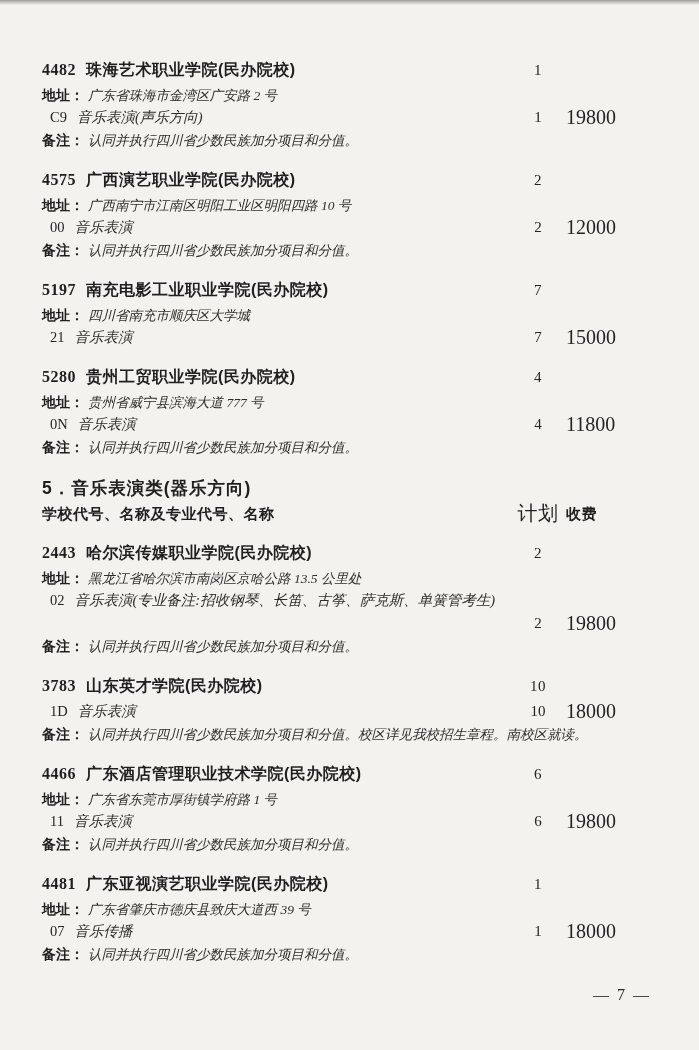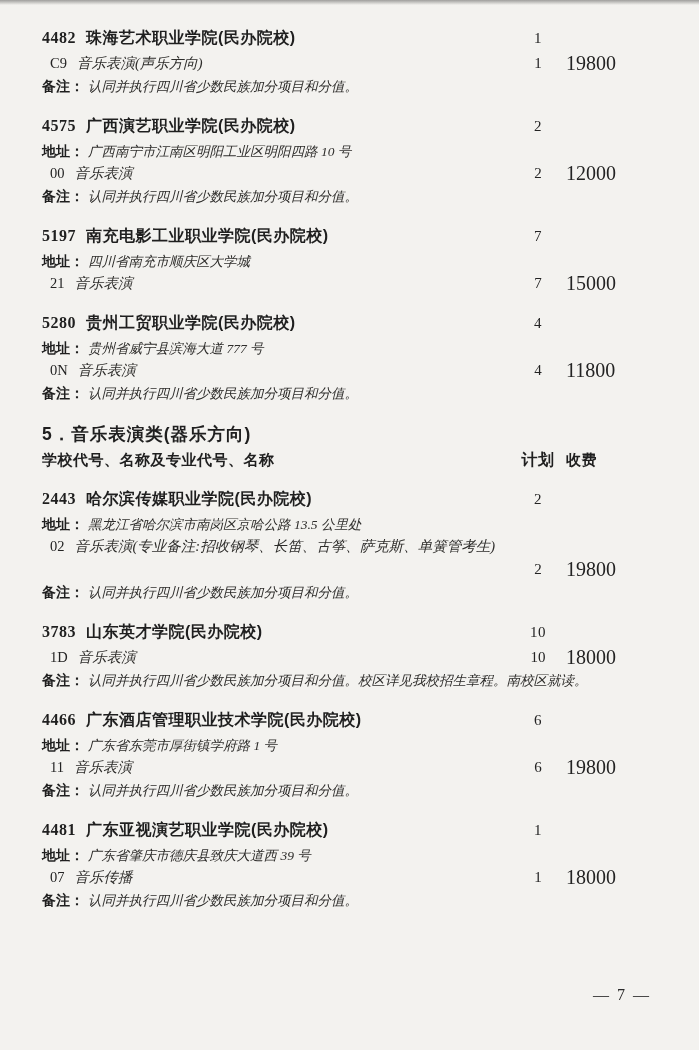--- a/index.html
+++ b/index.html
@@ -11,21 +11,21 @@
     overflow:hidden;
     position:relative;
   }
   .scan-edge-top{
     position:absolute;top:0;left:0;width:100%;height:5px;
     background:linear-gradient(to bottom,#5a5a58,rgba(90,90,88,0));
     opacity:.55;
   }
   .page{
     position:relative;
-    padding:28px 28px 0 42px;
+    padding:60px 28px 0 42px;
     box-sizing:border-box;
   }
   .line{position:relative;}
   .hei{font-family:"Liberation Sans",sans-serif;font-weight:700;color:#1f1f1f;}
   .kai{font-family:"Liberation Serif",serif;font-style:italic;color:#2e2d2b;}
   .num{font-family:"Liberation Serif",serif;color:#232323;}
   .block{margin-bottom:20px;}
   .school-line{font-size:16px;line-height:20px;margin-bottom:6px;letter-spacing:.5px;}
   .school-line .code{margin-right:10px;font-family:"Liberation Serif",serif;font-weight:700;}
   .addr-line{font-size:13.5px;line-height:19px;margin-bottom:3px;}
@@ -33,41 +33,44 @@
   .major-line{font-size:14.5px;line-height:19px;margin-bottom:4px;padding-left:8px;}
   .major-line .major-code{margin-right:10px;font-style:normal;}
   .fee-line{font-size:14.5px;line-height:19px;margin-bottom:4px;height:19px;}
   .remark-line{font-size:13.5px;line-height:19px;}
   .remark-line .label{font-size:14px;margin-right:4px;}
   .col-plan{position:absolute;left:473px;width:46px;text-align:center;font-size:15px;top:0;}
   .col-fee{position:absolute;left:524px;width:80px;text-align:left;font-size:20px;top:0;}
   .section-head{margin-bottom:8px;}
   .sec-title{font-size:17.5px;line-height:22px;margin-bottom:5px;letter-spacing:1px;}
   .sec-cols{font-size:15px;line-height:19px;margin-bottom:20px;letter-spacing:.5px;}
-  .sec-cols .col-plan{font-size:16px;font-weight:700;}
+  .sec-cols .col-plan{font-size:20px;font-weight:400;}
   .sec-cols .col-fee{font-size:15px;font-weight:700;width:46px;}
   .footer{
     position:absolute;left:0;top:986px;width:100%;
     text-align:right;padding-right:48px;box-sizing:border-box;
     font-family:"Liberation Serif",serif;font-size:16px;color:#2a2a2a;
     letter-spacing:2px;
   }
 </style>
 </head>
 <body>
 
 <div class="scan-edge-top"></div>
 
 <div class="page">
 
   <div class="block">
     <div class="line school-line">
       <span class="code hei">4482</span><span class="hei">珠海艺术职业学院(民办院校)</span>
       <span class="num col-plan">1</span>
     </div>
+    <div class="line addr-line">
+      <span class="label hei">地址：</span><span class="kai">广东省珠海市金湾区广安路 2 号</span>
+    </div>
     <div class="line major-line">
       <span class="major-code num">C9</span><span class="kai">音乐表演(声乐方向)</span>
       <span class="num col-plan">1</span>
       <span class="num col-fee">19800</span>
     </div>
     <div class="line remark-line">
       <span class="label hei">备注：</span><span class="kai">认同并执行四川省少数民族加分项目和分值。</span>
     </div>
   </div>
 

